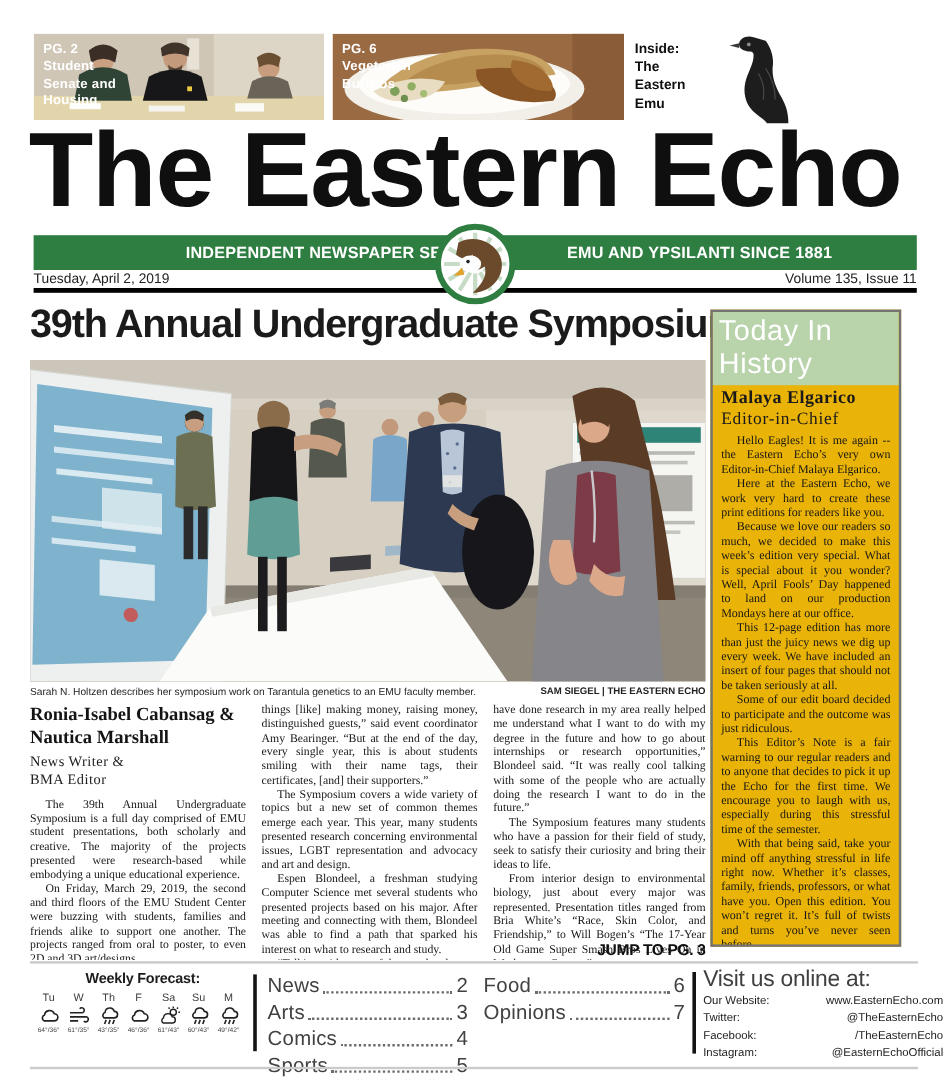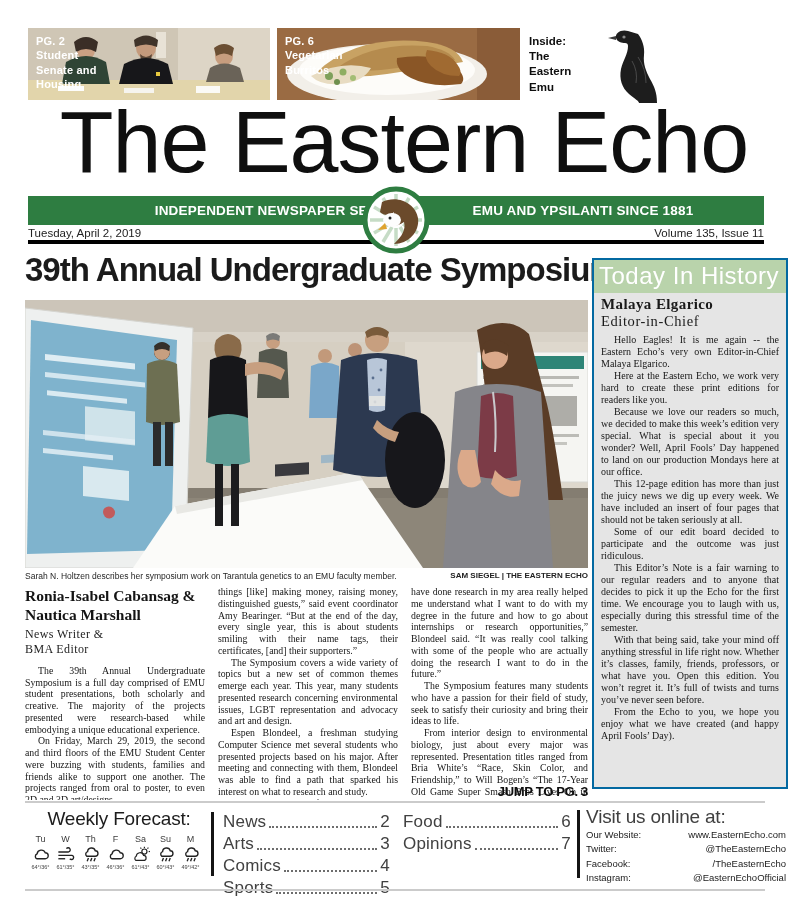--- a/index.html
+++ b/index.html
@@ -17,22 +17,22 @@
   .teaser-label {
     position:absolute; left:8px; top:6px; color:#fff; font-weight:bold;
     font-size:11px; line-height:1.3; white-space:pre-line; letter-spacing:.2px;
   }
   .inside-label {
     font-size:11.5px; font-weight:bold; color:#0e0e0e; line-height:1.32; white-space:pre-line;
   }
 
   
   .masthead {
-    left:36px; top:100px; width:736px; text-align:center;
-    font-size:88px; font-weight:normal; letter-spacing:-1px; line-height:84px; color:#0f0f0f;
+    left:24px; top:100px; width:736px; 
+    font-size:88px; font-weight:bold; letter-spacing:-1px; line-height:84px; color:#0f0f0f;
     white-space:nowrap;
   }
 
   
   .banner { left:28px; top:196px; width:736px; height:29px; }
   .banner-left, .banner-right {
     position:absolute; top:0; height:29px; line-height:29px; color:#fff;
     font-weight:bold; font-size:13.5px; letter-spacing:.2px; text-align:center; width:300px;
   }
   .banner-left { left:105px; }
@@ -45,22 +45,22 @@
   }
   .dateline .right { position:absolute; right:0; top:2px; }
 
   .headline {
     left:25px; top:251px; width:562px; font-size:33px; font-weight:bold;
     letter-spacing:-1px; color:#1b1b1b; white-space:nowrap;
   }
 
   
   .sidebar {
-    left:592px; top:258px; width:196px; height:531px; background:#e5e5e5;
-    border:2px solid #0369a1; padding:0 7px 4px 7px; overflow:hidden;
+    left:592px; top:258px; width:159px; height:531px; background:#eab308;
+    border:2px solid #737373; padding:0 7px 4px 7px; overflow:hidden;
   }
   .sidebar-header {
     margin:0 -7px 3px -7px; background:#b9d3ab; color:#fff; font-size:24px;
     font-weight:400; padding:2px 0 3px 5px; letter-spacing:.5px;
   }
   .sidebar-author { font-family:"Liberation Serif", serif; font-weight:bold; font-size:15px; letter-spacing:.4px; color:#1a1a1a;}
   .sidebar-role   { font-family:"Liberation Serif", serif; font-size:14.5px; letter-spacing:.6px; color:#1a1a1a; margin-bottom:4px;}
   .sidebar p {
     font-family:"Liberation Serif", serif; font-size:10px; line-height:1.2;
     text-align:justify; text-indent:13px; color:#161616;
@@ -78,21 +78,21 @@
     text-align:justify; text-indent:13px; color:#151515;
   }
   .col p.cont { text-indent:0; }
   .byline-names  { font-family:"Liberation Serif", serif; font-weight:bold; font-size:15.5px; line-height:1.25; white-space:pre-line; color:#141414;}
   .byline-titles { font-family:"Liberation Serif", serif; font-size:12px; line-height:1.3; letter-spacing:.4px; white-space:pre-line; color:#1d1d1d; margin:2px 0 7px 0;}
   .jump { position:absolute; right:0; bottom:1px; font-weight:bold; font-size:13px; letter-spacing:-.3px; color:#0f0f0f; }
 
   
   .hrule { background:#cbcbcb; height:2px; }
   .forecast { left:28px; top:808px; width:182px; text-align:center; }
-  .forecast-title { font-size:19px; font-weight:normal; letter-spacing:-.2px; color:#1c1c1c; }
+  .forecast-title { font-size:12px; font-weight:bold; letter-spacing:-.2px; color:#1c1c1c; }
   .forecast-days { display:flex; justify-content:flex-start; margin-top:4px; }
   .fday { width:25px; }
   .fday .dlabel { font-size:9px; color:#3c3c3c; }
   .fday svg { display:block; margin:2px auto 0; }
   .fday .dtemps { font-size:5.5px; color:#444; margin-top:1px; white-space:nowrap; }
 
   .vbar { background:#141414; width:3px; }
 
   .index-col { position:absolute; top:810px; }
   .index-row { display:flex; align-items:flex-end; height:22px; font-size:17px; color:#414141; letter-spacing:.2px; }

